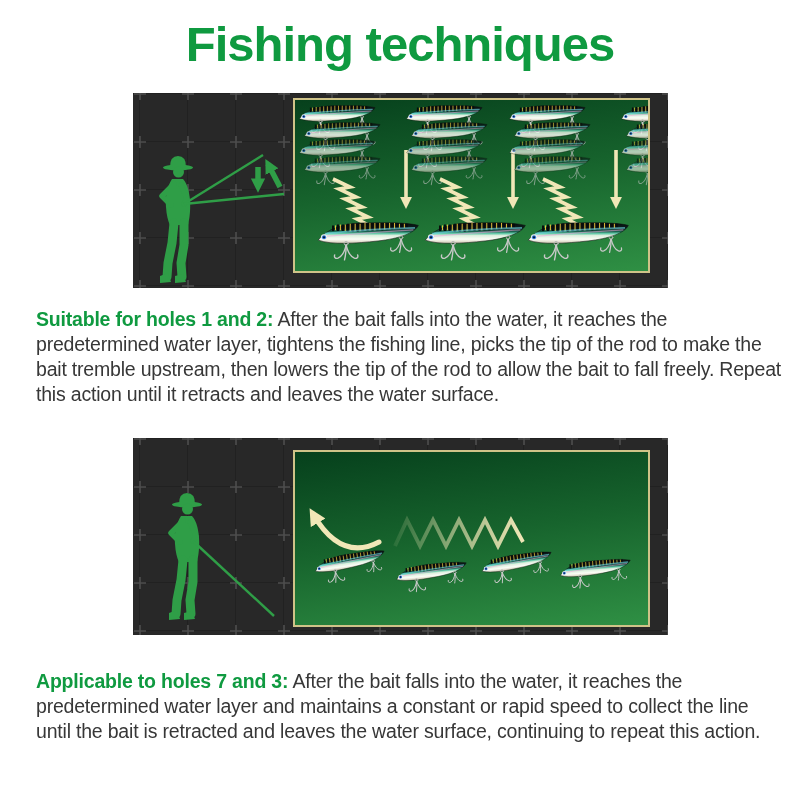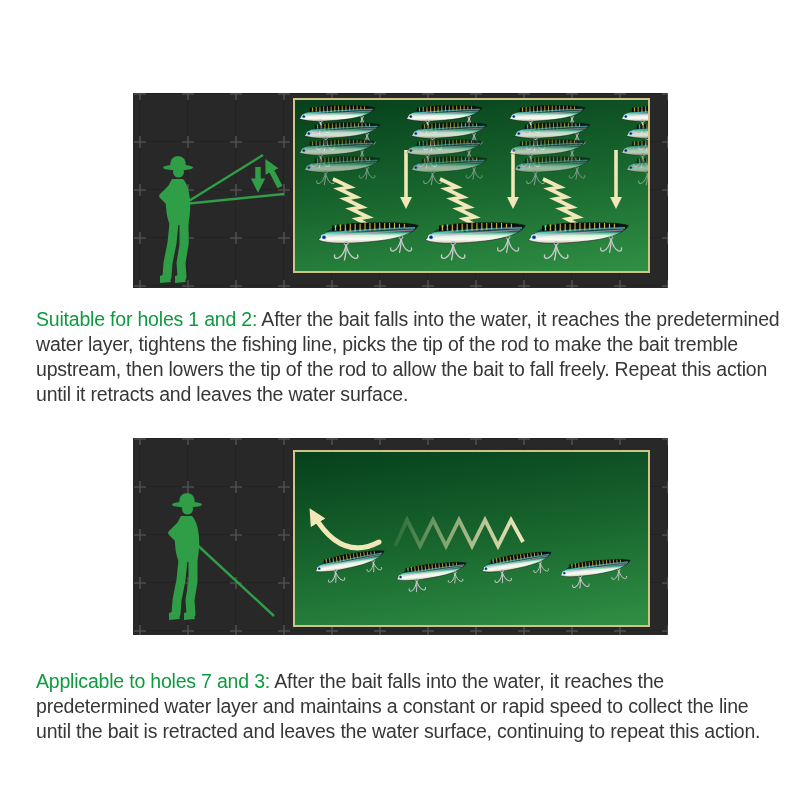--- a/index.html
+++ b/index.html
@@ -13,21 +13,21 @@
   .scene{position:absolute;left:0;top:0;display:block;}
   .inset{position:absolute;box-sizing:border-box;border:2px solid #cfc388;
          background:linear-gradient(172deg,#06401c 0%,#17642d 48%,#2f9044 100%);}
   .inset svg{display:block;width:100%;height:100%;}
   #inset1{left:160px;top:5px;width:357px;height:175px;}
   #inset2{left:160px;top:12px;width:357px;height:177px;}
   .para{position:absolute;left:36px;width:746px;margin:0;font-size:19.5px;line-height:25px;
         letter-spacing:-0.2px;color:#373737;}
   #para1{top:307px;}
   #para2{top:669px;}
-  .lead{font-weight:normal;color:#0f9a40;}
+  .lead{font-weight:bold;color:#0f9a40;}
 </style>
 </head>
 <body>
 
 <svg width="0" height="0" style="position:absolute" aria-hidden="true">
   <defs>
     <linearGradient id="lureBody" x1="0" y1="0" x2="0" y2="1">
       <stop offset="0" stop-color="#07090c"></stop>
         <stop offset=".28" stop-color="#0d2420"></stop>
       <stop offset=".42" stop-color="#17604c"></stop>
@@ -79,20 +79,21 @@
       <path d="M20,68 L18,88 L14,108 L13,122" fill="none" stroke="#2f9e47" stroke-width="9" stroke-linecap="round"></path>
       <path d="M30,68 L30,90 L27,108 L28,122" fill="none" stroke="#2f9e47" stroke-width="9" stroke-linecap="round"></path>
       <path d="M6,121 L14,118 L17,127 L6,128 Z"></path>
       <path d="M21,121 L29,119 L32,127 L21,128 Z"></path>
     </g>
   </defs>
 </svg>
 
 <div class="page">
 
+  <h1 class="title">Fishing techniques</h1>
 
   <section class="panel" id="panel1">
     <svg class="scene" width="535" height="195" viewBox="0 0 535 195">
       <rect width="535" height="195" fill="#282828"></rect>
       <rect width="535" height="195" fill="url(#gridp)"></rect>
       <use href="#fisher" transform="translate(21,62)"></use>
       <path d="M51,111 L130,62" stroke="#2f9e47" stroke-width="2.4" fill="none"></path>
       <path d="M51,111 L151,101" stroke="#2f9e47" stroke-width="2.4" fill="none"></path>
       <path d="M147,94 L135,71" stroke="#2f9e47" stroke-width="5.5" fill="none" marker-end="url(#ahGreen)"></path>
       <path d="M125,74 L125,94" stroke="#2f9e47" stroke-width="5.5" fill="none" marker-end="url(#ahGreen)"></path>

